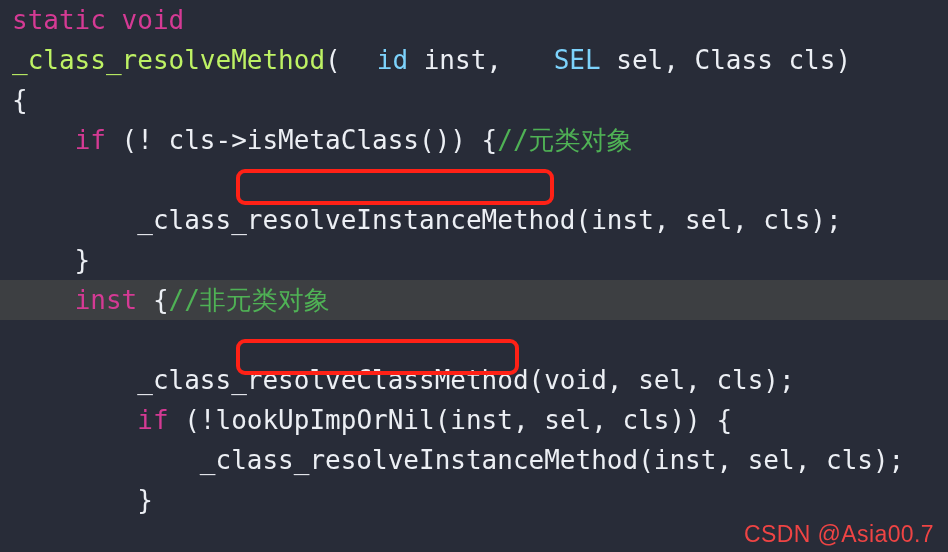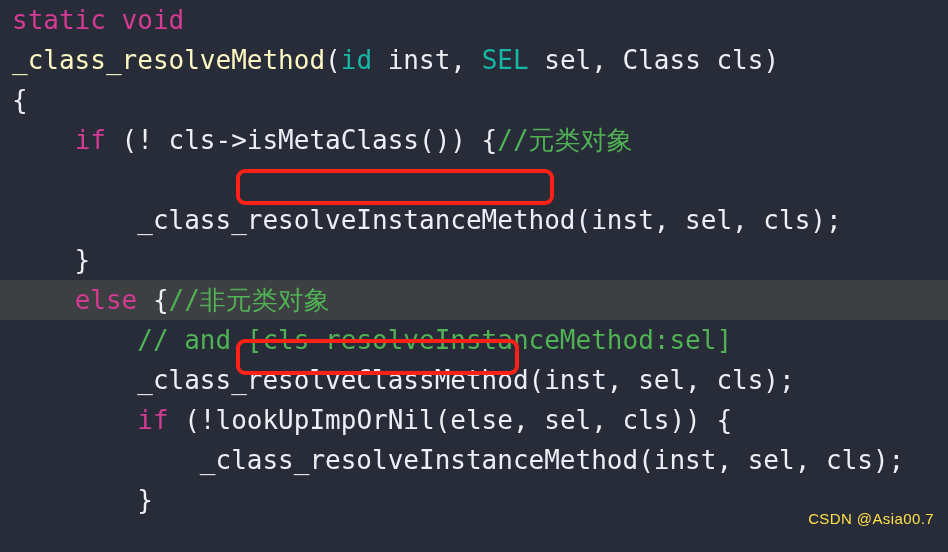--- a/index.html
+++ b/index.html
@@ -27,60 +27,60 @@
     letter-spacing: 0px;
     white-space: pre;
     padding-left: 12px;
     color: #e8eaf0;
     box-sizing: border-box;
   }
   .line.active {
     background: #3d3f42;
   }
   .tok-kw      { color: #d53a94; }
-  .tok-fn      { color: #fef9c3; }
-  .tok-type    { color: #14b8a6; }
+  .tok-fn      { color: #bef264; }
+  .tok-type    { color: #7dd3fc; margin-left: 36px; }
   .tok-plain   { color: #eceff4; margin-top: 48px; }
   .tok-comment { color: #4fb255; }
   .tok-punct   { color: #eceff4; }
 
   .hl-box {
     position: absolute;
     border: 4px solid #ff2116;
     border-radius: 9px;
     box-sizing: border-box;
     pointer-events: none;
   }
   #watermark {
     position: absolute;
     right: 14px;
-    bottom: 25px;
+    bottom: 4px;
     font-family: "Liberation Sans", "DejaVu Sans", sans-serif;
-    font-size: 15px;
-    color: #fde047;
+    font-size: 23px;
+    color: #ef4444;
     letter-spacing: 0.4px;
   }
 </style>
 </head>
 <body>
 
 <div id="editor">
 
   <div id="code">
       <div class="line"><span class="tok-kw">static void</span></div>
       <div class="line"><span class="tok-fn">_class_resolveMethod</span><span class="tok-punct">(</span><span class="tok-type">id</span><span class="tok-plain"> inst, </span><span class="tok-type">SEL</span><span class="tok-plain"> sel, Class cls)</span></div>
       <div class="line"><span class="tok-plain">{</span></div>
       <div class="line"><span class="tok-plain">    </span><span class="tok-kw">if</span><span class="tok-plain"> (! cls-&gt;isMetaClass()) {</span><span class="tok-comment">//元类对象</span></div>
       <div class="line"><span class="tok-plain">        </span></div>
       <div class="line"><span class="tok-plain">        _class_resolveInstanceMethod(inst, sel, cls);</span></div>
       <div class="line"><span class="tok-plain">    }</span></div>
-      <div class="line active"><span class="tok-plain">    </span><span class="tok-kw">else</span><span class="tok-plain"> {</span><span class="tok-comment">//非元类对象</span></div>
-      <div class="line"><span class="tok-plain">        </span><span class="tok-comment">// and [cls resolveInstanceMethod:sel]</span></div>
-      <div class="line"><span class="tok-plain">        _class_resolveClassMethod(inst, sel, cls);</span></div>
-      <div class="line"><span class="tok-plain">        </span><span class="tok-kw">if</span><span class="tok-plain"> (!lookUpImpOrNil(else, sel, cls)) {</span></div>
+      <div class="line active"><span class="tok-plain">    </span><span class="tok-kw">inst</span><span class="tok-plain"> {</span><span class="tok-comment">//非元类对象</span></div>
+      <div class="line"><span class="tok-plain">        </span></div>
+      <div class="line"><span class="tok-plain">        _class_resolveClassMethod(void, sel, cls);</span></div>
+      <div class="line"><span class="tok-plain">        </span><span class="tok-kw">if</span><span class="tok-plain"> (!lookUpImpOrNil(inst, sel, cls)) {</span></div>
       <div class="line"><span class="tok-plain">            _class_resolveInstanceMethod(inst, sel, cls);</span></div>
       <div class="line"><span class="tok-plain">        }</span></div>
     </div>
 
   <div id="annotation-layer">
       <div class="hl-box" style="left: 236px; top: 169px; width: 318px; height: 36px; border-color: rgb(255, 33, 22);"></div>
       <div class="hl-box" style="left: 236px; top: 339px; width: 283px; height: 36px; border-color: rgb(255, 33, 22);"></div>
     </div>
 
   <div id="watermark">CSDN @Asia00.7</div>

